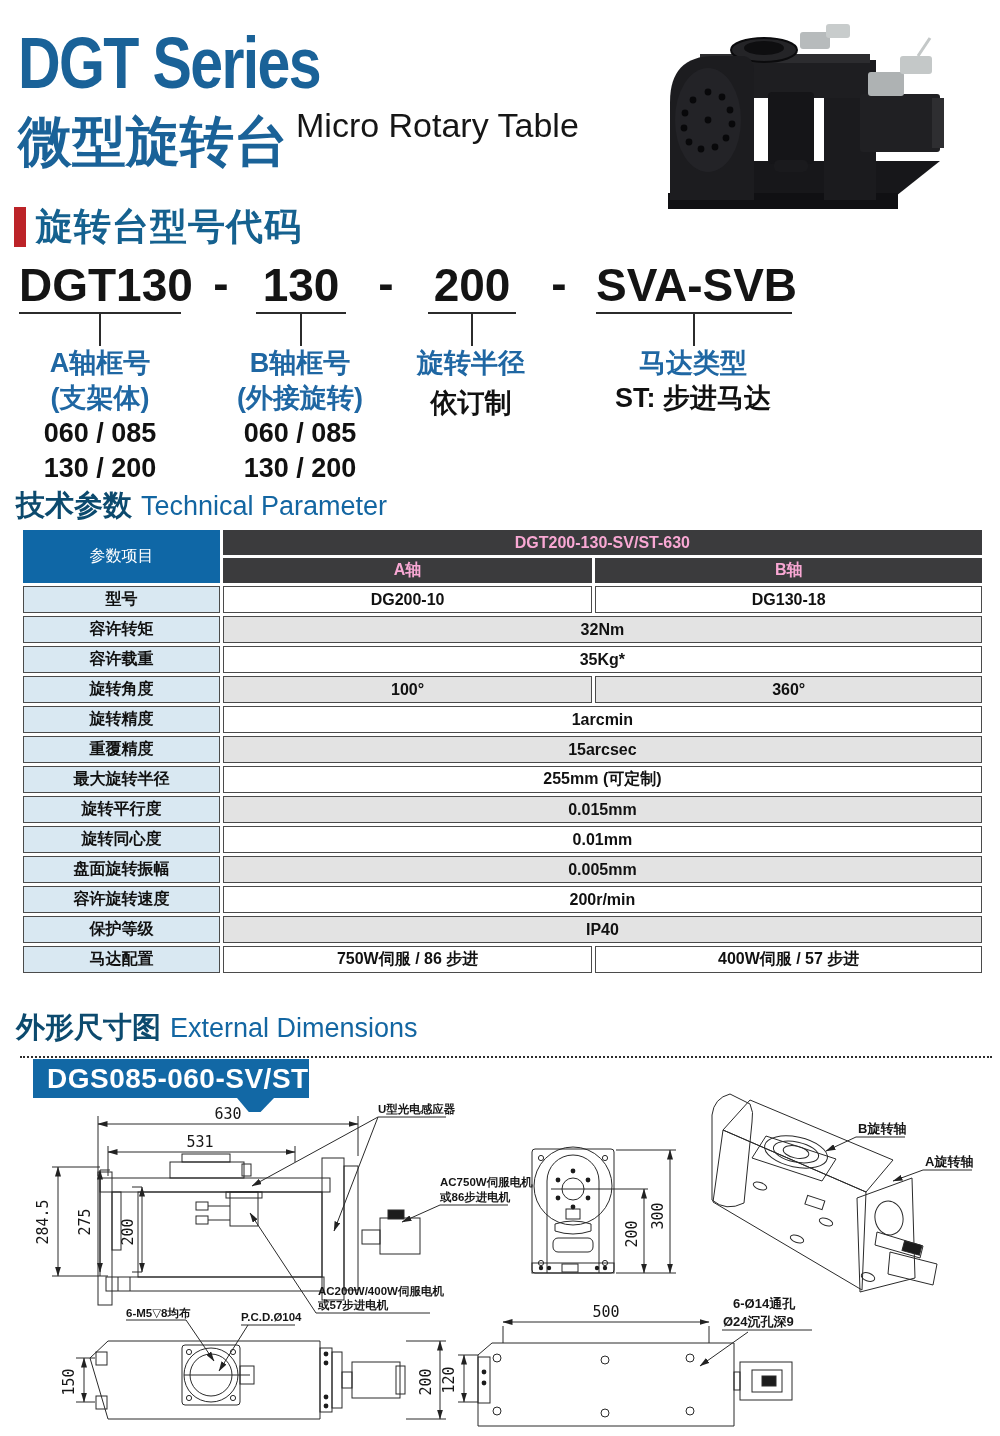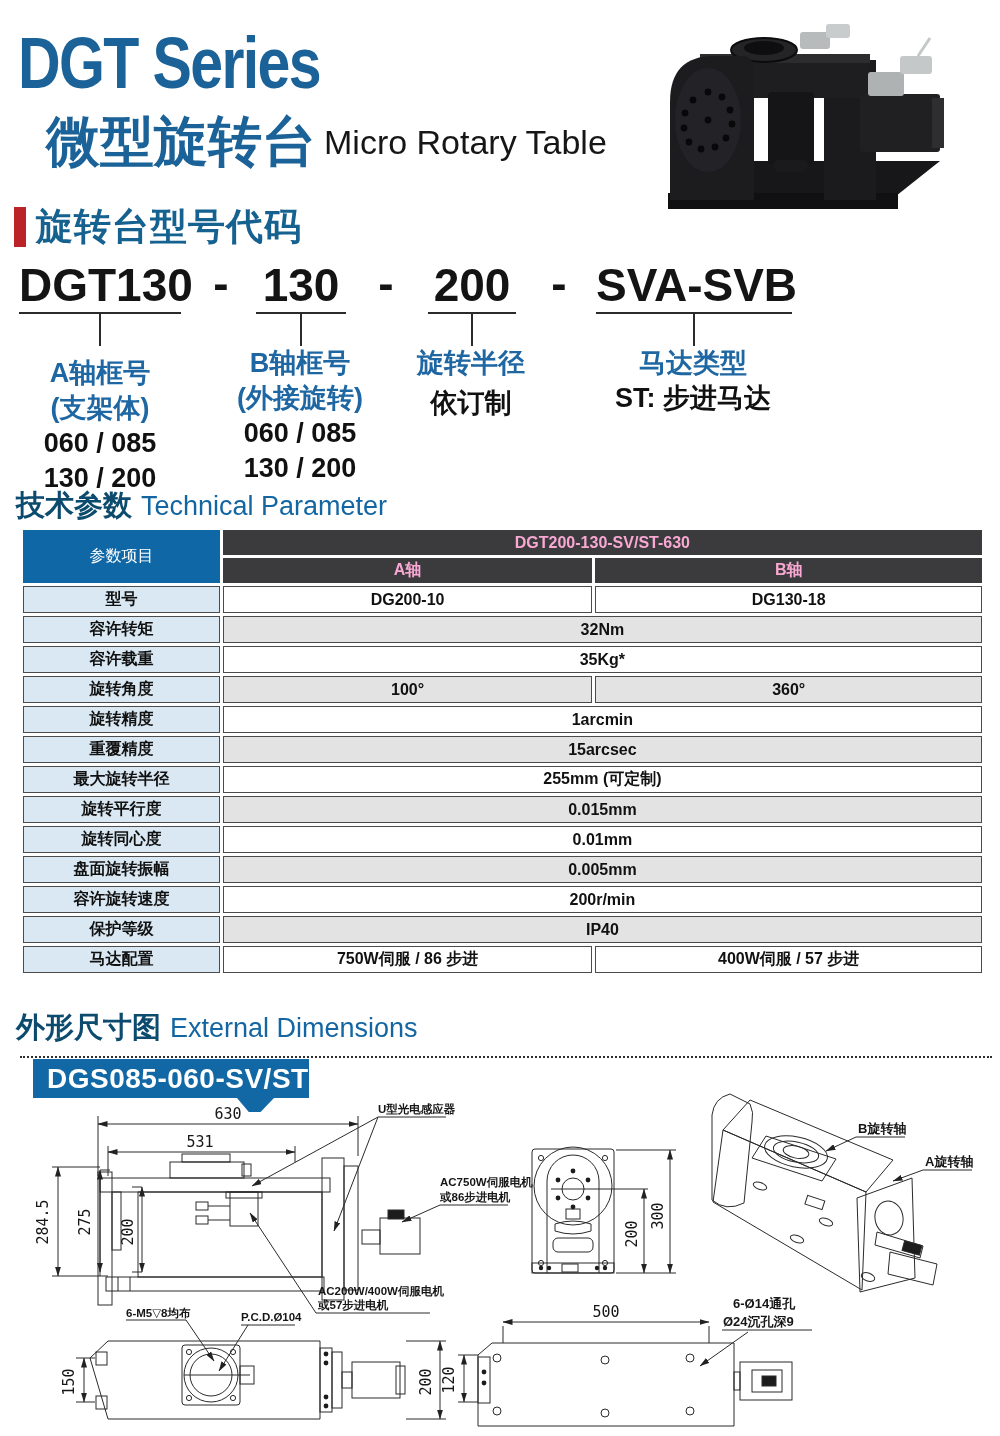--- a/index.html
+++ b/index.html
@@ -1,20 +1,20 @@
 <!DOCTYPE html>
 <html><head>
 <meta charset="utf-8">
 <style>
   html,body{margin:0;padding:0;background:#ffffff;}
   body{width:1000px;height:1436px;position:relative;font-family:"Liberation Sans","DejaVu Sans",sans-serif;color:#111;overflow:hidden;}
   .abs{position:absolute;}
   
   .h1{left:18px;top:22px;font-size:72px;font-weight:bold;color:#1a6298;letter-spacing:-2px;transform:scaleX(.82);transform-origin:left top;white-space:nowrap;}
-  .subrow{left:18px;top:106px;display:flex;align-items:center;white-space:nowrap;margin-left:28px;}
+  .subrow{left:18px;top:106px;display:flex;align-items:flex-start;white-space:nowrap;}
   .sub-cn{font-size:54px;font-weight:bold;color:#1a6298;}
   .sub-en{font-size:34px;color:#161616;margin-left:8px;}
   
   .sec1{left:14px;top:202px;display:flex;align-items:center;}
   .redbar{width:12px;height:40px;background:#bc2328;margin-right:10px;}
   .sec1 .t{font-size:37px;font-weight:bold;color:#15618f;letter-spacing:1px;}
   .sec2{display:flex;align-items:baseline;white-space:nowrap;}
   .sec2 .cn{font-size:29px;font-weight:bold;color:#0c4a6e;}
   .sec2 .en{font-size:27px;color:#1366a2;margin-left:9px;}
   
@@ -64,21 +64,21 @@
 
 <div class="abs uline" style="left:19px;width:162px;"></div>
 <div class="abs uline" style="left:256px;width:90px;"></div>
 <div class="abs uline" style="left:428px;width:88px;"></div>
 <div class="abs uline" style="left:596px;width:196px;"></div>
 <div class="abs tick" style="left:99px;"></div>
 <div class="abs tick" style="left:300px;"></div>
 <div class="abs tick" style="left:471px;"></div>
 <div class="abs tick" style="left:693px;"></div>
 
-<div class="abs seg" style="left:20px;width:160px;margin-top:10px;">
+<div class="abs seg" style="left:20px;width:160px;">
   <div class="b">A轴框号</div>
   <div class="b">(支架体)</div>
   <div class="k">060 / 085</div>
   <div class="k">130 / 200</div>
 </div>
 <div class="abs seg" style="left:215px;width:170px;">
   <div class="b">B轴框号</div>
   <div class="b">(外接旋转)</div>
   <div class="k">060 / 085</div>
   <div class="k">130 / 200</div>

